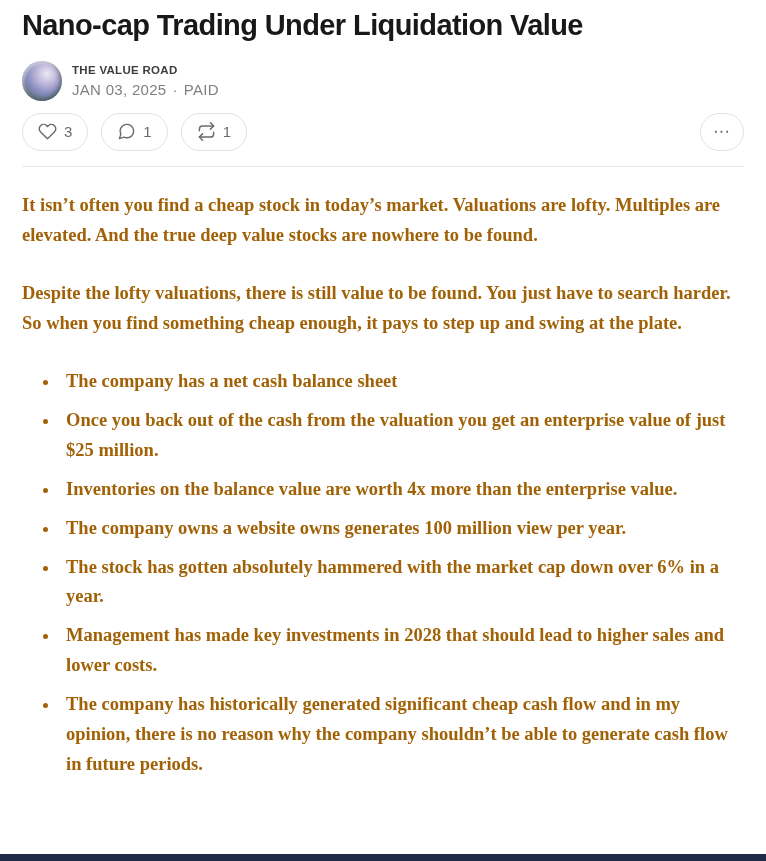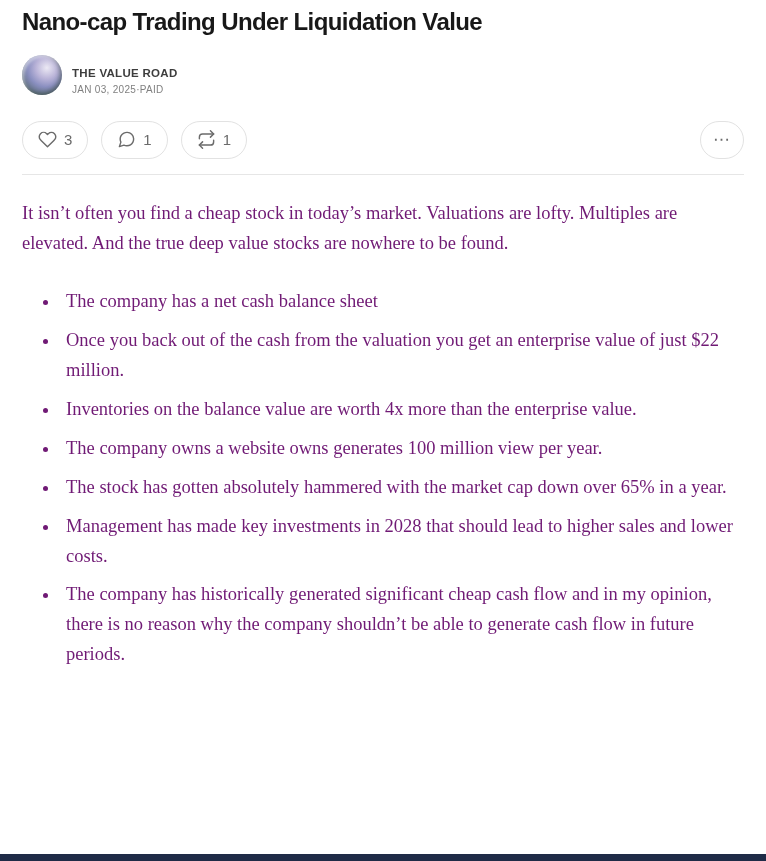--- a/index.html
+++ b/index.html
@@ -10,31 +10,31 @@
     position: relative;
     overflow: hidden;
     font-family: "Liberation Sans", sans-serif;
     color: #1c1c1c;
   }
   .page {
     padding: 8px 22px 0 22px;
   }
   .post-title {
     font-family: "Liberation Sans", sans-serif;
-    font-size: 24px;
+    font-size: 29px;
     font-weight: 700;
     letter-spacing: -0.6px;
     color: #181818;
     line-height: 1.2;
     margin-bottom: 18px;
   }
   .byline {
     display: flex;
-    align-items: flex-end;
-    margin-bottom: 26px;
+    align-items: center;
+    margin-bottom: 12px;
   }
   .avatar {
     width: 40px;
     height: 40px;
     border-radius: 50%;
     margin-right: 10px;
     background:
       radial-gradient(circle at 62% 32%, #ece9f4 0%, #b9b3d8 30%, #8a8fc0 52%, #5f6f80 78%, #46553f 100%);
     box-shadow: inset -2px -2px 4px rgba(40,60,40,0.45), inset 2px 2px 3px rgba(255,255,255,0.5);
     cursor: pointer;
@@ -43,25 +43,26 @@
   .byline-text { display: flex; flex-direction: column; gap: 5px; }
   .author-name {
     font-size: 11.5px;
     font-weight: 700;
     letter-spacing: 0.3px;
     color: #3d3d3d;
     text-transform: uppercase;
     cursor: pointer;
   }
   .post-meta {
-    font-size: 10px;
+    font-size: 15px;
     letter-spacing: 0.3px;
     color: #808080;
     text-transform: uppercase;
     display: flex;
+    gap: 6px;
     align-items: center;
   }
   .action-bar {
     display: flex;
     align-items: center;
     justify-content: space-between;
     margin-bottom: 15px;
   }
   .action-group { display: flex; align-items: center; gap: 13px; }
   .pill {
@@ -89,21 +90,22 @@
   }
   .divider {
     border: none;
     border-top: 1px solid #e6e6e6;
     margin: 0 0 24px 0;
   }
   .article {
     font-family: "Liberation Serif", serif;
     font-size: 18.5px;
     line-height: 1.62;
-    color: #701a75;
+    color: #a16207;
+    font-weight: bold;
   }
   .article p { margin: 0 0 28px 0; }
   .article ul {
     margin: 0;
     padding-left: 38px;
     list-style-type: disc;
   }
   .article li {
     margin-bottom: 9px;
     padding-left: 6px;
@@ -170,26 +172,27 @@
       <button class="pill pill-more">
         <span>⋯</span>
       </button>
     </div>
   </div>
 
   <hr class="divider">
 
   <div class="article">
     <p>It isn’t often you find a cheap stock in today’s market. Valuations are lofty. Multiples are elevated. And the true deep value stocks are nowhere to be found.</p>
+    <p>Despite the lofty valuations, there is still value to be found. You just have to search harder. So when you find something cheap enough, it pays to step up and swing at the plate.</p>
     <ul>
       <li>The company has a net cash balance sheet</li>
-      <li>Once you back out of the cash from the valuation you get an enterprise value of just $22 million.</li>
+      <li>Once you back out of the cash from the valuation you get an enterprise value of just $25 million.</li>
       <li>Inventories on the balance value are worth 4x more than the enterprise value.</li>
       <li>The company owns a website owns generates 100 million view per year.</li>
-      <li>The stock has gotten absolutely hammered with the market cap down over 65% in a year.</li>
+      <li>The stock has gotten absolutely hammered with the market cap down over 6% in a year.</li>
       <li>Management has made key investments in 2028 that should lead to higher sales and lower costs.</li>
       <li>The company has historically generated significant cheap cash flow and in my opinion, there is no reason why the company shouldn’t be able to generate cash flow in future periods.</li>
     </ul>
   </div>
 
 </div>
 
 <div class="bottom-bar"></div>
 
 </body></html>

